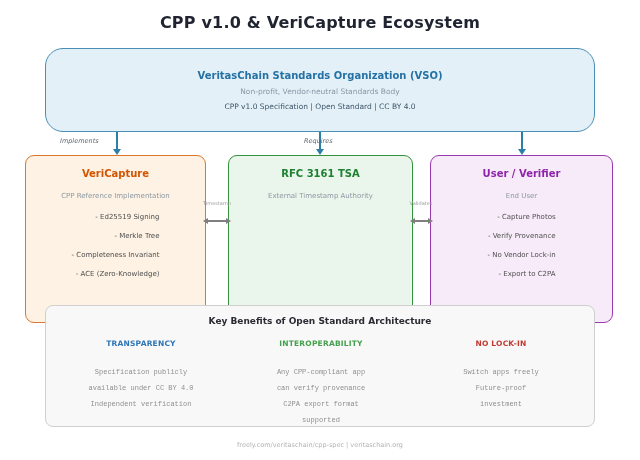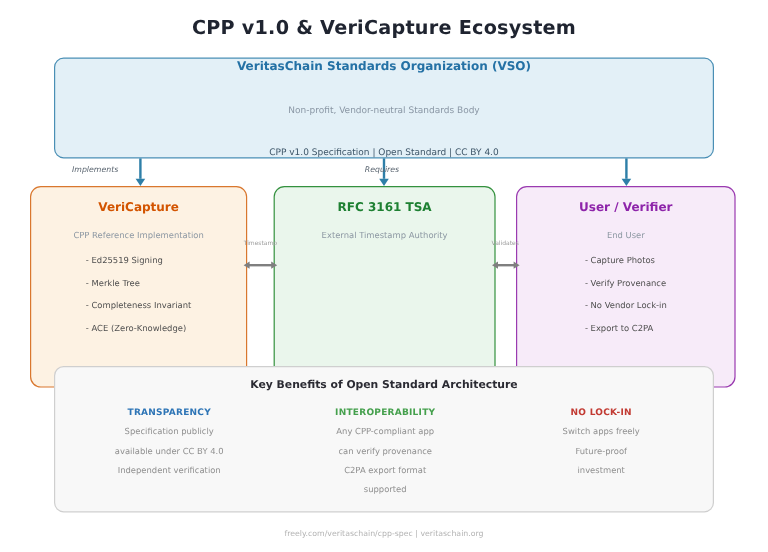--- a/index.html
+++ b/index.html
@@ -22,26 +22,26 @@
     color: #1f2430;
     letter-spacing: 0.2px;
   }
   
   .vso-box {
     position: absolute;
     left: 45px; top: 48px;
     width: 550px; height: 84px;
     background: #e3f0f7;
     border: 1.5px solid #4a8fb5;
-    border-radius: 8px;
+    border-radius: 18px;
     display: flex;
     flex-direction: column;
     align-items: center;
     justify-content: center;
-    gap: 26px;
+    gap: 6px;
     text-align: center;
   }
   .vso-title { font-size: 10px; font-weight: bold; color: #2471a5; }
   .vso-subtitle { font-size: 7.5px; color: #8a97a5; }
   .vso-spec { font-size: 7.5px; color: #3d5568; }
   
   .v-arrow { position: absolute; width: 2px; background: #2e7fa8; }
   .v-arrow .head {
     position: absolute;
     left: 50%; bottom: -6px;
@@ -61,21 +61,21 @@
   
   .entity-box {
     position: absolute;
     top: 155px;
     height: 168px;
     border-radius: 9px;
     border: 1.5px solid;
     display: flex;
     flex-direction: column;
     align-items: center;
-    text-align: left;
+    text-align: right;
   }
   .entity-title { font-size: 10px; font-weight: bold; margin-top: 12px; }
   .entity-subtitle { font-size: 7px; color: #8d98a3; margin-top: 13px; }
   .entity-items { margin-top: 13px; }
   .entity-item { font-size: 7px; color: #4f4f4f; margin-bottom: 11px; white-space: nowrap; }
   .entity-note { font-size: 6.5px; color: #98a3ad; margin-top: -2px; }
   
   .h-arrow { position: absolute; height: 2px; background: #7f7f7f; }
   .h-arrow .head-l, .h-arrow .head-r {
     position: absolute; top: 50%;
@@ -112,21 +112,21 @@
     font-weight: bold;
     color: #2b2b33;
   }
   .benefit-col {
     position: absolute;
     top: 33px;
     width: 170px;
     text-align: center;
   }
   .benefit-header { font-size: 7.5px; font-weight: bold; letter-spacing: 0.2px; }
-  .benefit-lines { margin-top: 4px; }
+  .benefit-lines { margin-top: 16px; font-family: Liberation Mono, monospace; }
   .benefit-line { font-size: 7px; color: #8f8f8f; line-height: 16px; white-space: nowrap; }
   
   .footer-text {
     position: absolute;
     left: 0; top: 441px;
     width: 100%;
     text-align: center;
     font-size: 6.5px;
     color: #b3b3b3;
   }

